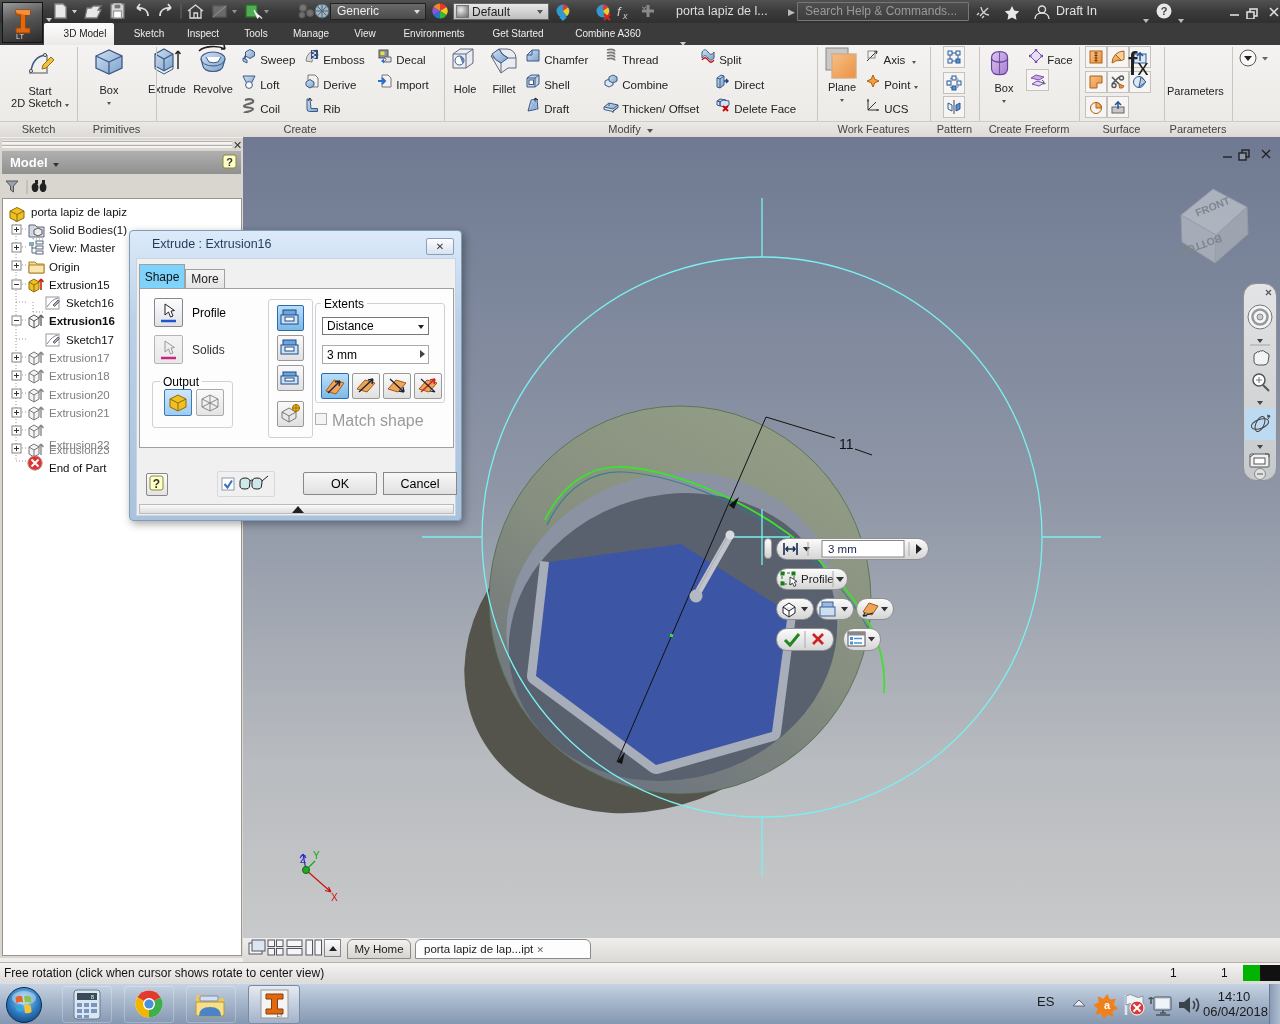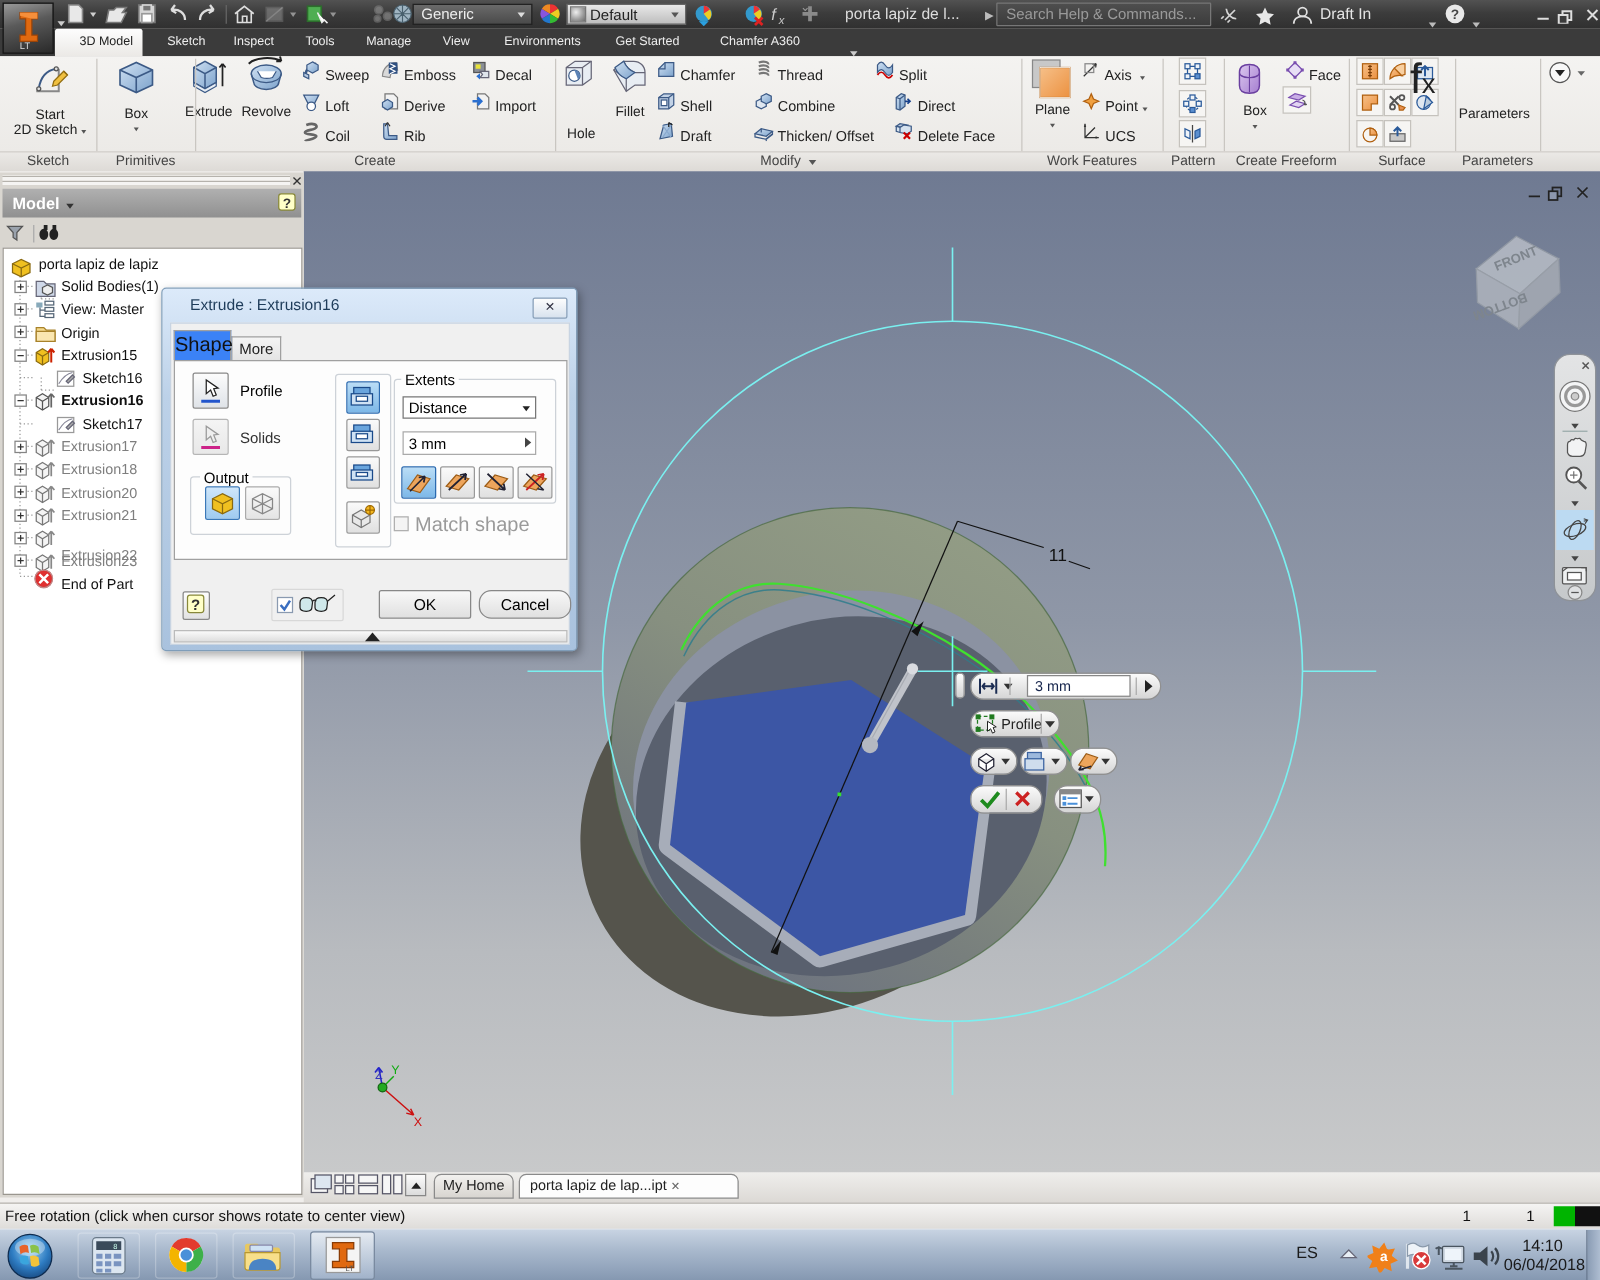--- a/index.html
+++ b/index.html
@@ -127,21 +127,21 @@
 </div>
 <div id="tabrow">
  <div class="rtab active" style="left:44px;width:70px">3D Model</div>
  <div class="rtab" style="left:120px;width:46px">Sketch</div>
  <div class="rtab" style="left:172px;width:50px">Inspect</div>
  <div class="rtab" style="left:230px;width:40px">Tools</div>
  <div class="rtab" style="left:278px;width:54px">Manage</div>
  <div class="rtab" style="left:340px;width:38px">View</div>
  <div class="rtab" style="left:384px;width:88px">Environments</div>
  <div class="rtab" style="left:474px;width:76px">Get Started</div>
- <div class="rtab" style="left:552px;width:100px">Chamfer A360</div>
+ <div class="rtab" style="left:552px;width:100px">Combine A360</div>
  <div class="abs" style="top:9px;left:680px"><span class="caret" style="border-top-color:#ccc"></span></div>
 </div>
 <svg width="0" height="0" style="position:absolute">
  <defs>
   <linearGradient id="bl" x1="0" y1="0" x2="1" y2="1">
           <stop offset="0" stop-color="#cfe0f2"></stop>
           <stop offset="1" stop-color="#7da3cc"></stop>
         </linearGradient>
   <linearGradient id="or" x1="0" y1="0" x2="1" y2="1">
           <stop offset="0" stop-color="#f6c089"></stop>
@@ -392,21 +392,21 @@
           <use href="#rib"></use>
         </svg> Rib</div>
  <div class="smallrow" style="left:377px;top:3px"><svg width="16" height="16">
           <use href="#decal"></use>
         </svg> Decal</div>
  <div class="smallrow" style="left:377px;top:28px"><svg width="16" height="16">
           <use href="#import"></use>
         </svg> Import</div>
  <div class="bigbtn" style="left:447px;top:1px;width:36px"><svg width="30" height="30">
           <use href="#hole30"></use>
-        </svg><div style="margin-top:22px">Hole</div></div>
+        </svg><div style="margin-top:5px">Hole</div></div>
  <div class="bigbtn" style="left:486px;top:1px;width:36px"><svg width="30" height="30">
           <use href="#fillet30"></use>
         </svg><div style="margin-top:5px">Fillet</div></div>
  <div class="smallrow" style="left:525px;top:3px"><svg width="16" height="16">
           <use href="#chamfer"></use>
         </svg> Chamfer</div>
  <div class="smallrow" style="left:525px;top:28px"><svg width="16" height="16">
           <use href="#shell"></use>
         </svg> Shell</div>
  <div class="smallrow" style="left:525px;top:52px"><svg width="16" height="16">
@@ -824,21 +824,21 @@
   <div class="abs" style="top:245px;left:46px;color:#7e7e7e">Extrusion23</div>
   <div class="abs" style="top:263px;left:46px">End of Part</div>
  </div>
 </div>
 
 <div class="abs" style="top:230px;left:129px;width:333px;height:291px;background:linear-gradient(#dceafa,#bcd1e8 30%,#a9c2de);border:1px solid #7f9db9;border-radius:4px;box-shadow:2px 3px 8px rgba(0,0,0,0.35)">
  <div class="abs" style="top:6px;left:22px;font-size:12.5px;color:#1e3c5a">Extrude : Extrusion16</div>
  <div class="abs" style="top:7px;left:296px;width:28px;height:17px;background:linear-gradient(#fdfdfd,#d8e2ee);border:1px solid #8aa0b8;border-radius:2px;text-align:center;font-size:10px;line-height:16px;color:#334">✕</div>
  <div class="abs" style="top:27px;left:6px;width:320px;height:258px;background:#f0f0f0;border:1px solid #c8d4e2">
 
-  <div class="abs" style="top:5px;left:2px;width:46px;height:24px;background:#3b82f6;border:1px solid #a0a0a0;border-bottom:none;z-index:3;text-align:center;font-size:16px;line-height:24px;color:#111">Shape</div>
+  <div class="abs" style="top:5px;left:2px;width:46px;height:24px;background:#7dd3fc;border:1px solid #a0a0a0;border-bottom:none;z-index:3;text-align:center;font-size:12px;line-height:24px;color:#111">Shape</div>
   <div class="abs" style="top:10px;left:48px;width:40px;height:19px;background:linear-gradient(#f4f4f4,#e4e4e4);border:1px solid #a0a0a0;border-bottom:none;text-align:center;font-size:12px;line-height:19px;color:#222">More</div>
   <div class="abs" style="top:29px;left:2px;width:315px;height:160px;background:#fdfdfd;border:1px solid #a0a0a0">
 
    <div class="abs" style="top:9px;left:14px;width:29px;height:29px;background:linear-gradient(#fcfcfc,#dfe3e8);border:1px solid #888;border-radius:2px"><svg width="27" height="27">
               <path d="M10 5 l0 11 3.5-3 2 5 2.5-1 -2-5 3.5-.5z" fill="#fff" stroke="#222"></path>
               <path d="M6 22 h15" stroke="#2255cc" stroke-width="2.5"></path>
             </svg></div>
    <div class="abs" style="top:17px;left:52px;font-size:12px">Profile</div>
 
    <div class="abs" style="top:46px;left:14px;width:29px;height:29px;background:linear-gradient(#f4f4f4,#e8e8e8);border:1px solid #b5b5b5;border-radius:2px"><svg width="27" height="27">
@@ -915,21 +915,21 @@
             <rect x="4" y="6" width="12" height="12" fill="#fff" stroke="#8a9ab0"></rect>
             <path d="M6.5 12 l3 3.5 4.5-7" stroke="#3a6ec0" stroke-width="2" fill="none"></path>
             <g fill="#cfe8ea" stroke="#222">
               <path d="M22 10 q0-4 5-4 q5 0 5 4 l-.5 4 q0 3-4.5 3 q-5 0-5-3z"></path>
               <path d="M34 10 q0-4 5-4 q5 0 5 4 l-.5 4 q0 3-4.5 3 q-5 0-5-3z"></path>
             </g>
             <path d="M32 9 q2-2 3 0 M44 9 l6-5" stroke="#222" fill="none"></path>
           </svg>
   </div>
   <div class="abs" style="top:213px;left:166px;width:74px;height:23px;background:linear-gradient(#f8f8f8,#e0e0e0);border:1px solid #888;border-radius:2px;text-align:center;font-size:12.5px;line-height:22px">OK</div>
-  <div class="abs" style="top:213px;left:246px;width:74px;height:23px;background:linear-gradient(#f8f8f8,#e0e0e0);border:1px solid #888;border-radius:10px;text-align:center;font-size:12.5px;line-height:22px">Cancel</div>
+  <div class="abs" style="top:213px;left:246px;width:74px;height:23px;background:linear-gradient(#f8f8f8,#e0e0e0);border:1px solid #888;border-radius:0;text-align:center;font-size:12.5px;line-height:22px">Cancel</div>
   <div class="abs" style="top:245px;left:2px;width:315px;height:10px;background:linear-gradient(#fafafa,#dedede);border:1px solid #bbb">
           <span class="abs" style="left:152px;top:1px;width:0;height:0;border-left:6px solid transparent;border-right:6px solid transparent;border-bottom:7px solid #222"></span>
         </div>
  </div>
 </div>
 <div id="tabbar">
  <svg width="100" height="24" style="position:absolute;top:0;left:3px">
   <g fill="#f6f6f6" stroke="#556">
           <rect x="3" y="5" width="13" height="11"></rect>
           <rect x="6" y="2" width="13" height="11" fill="#dde6f0"></rect>

